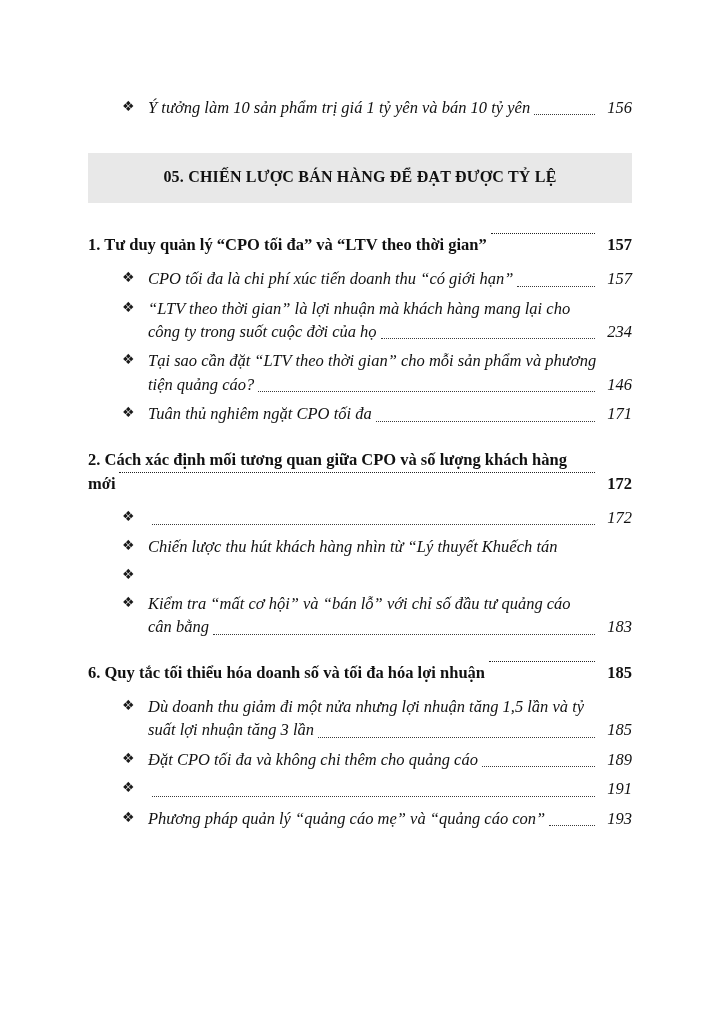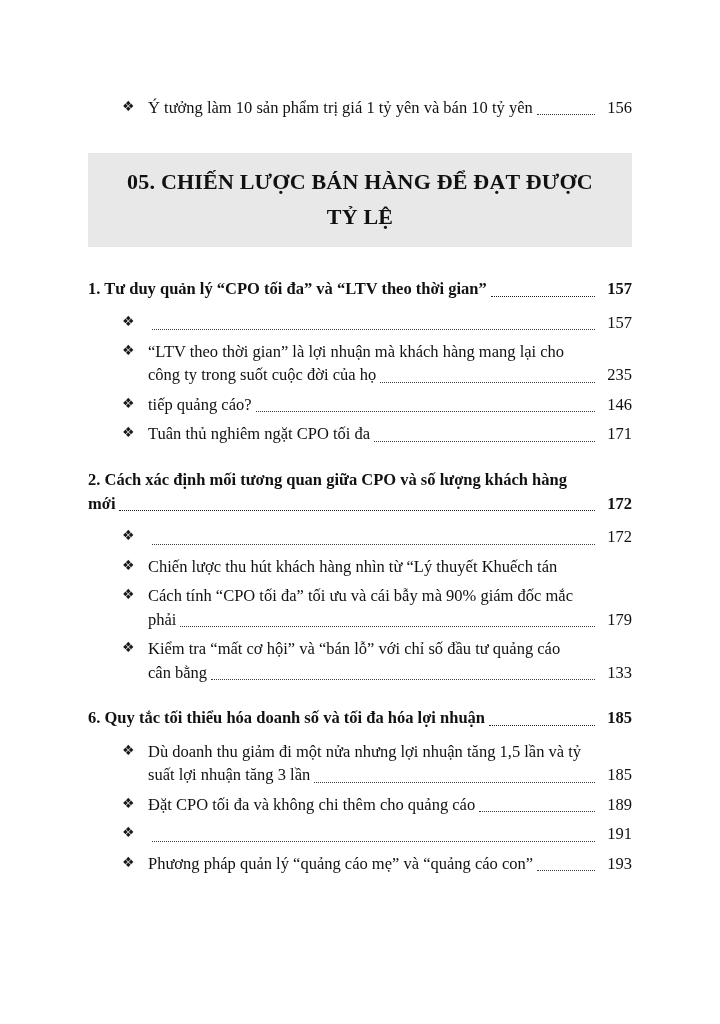--- a/index.html
+++ b/index.html
@@ -40,53 +40,53 @@
   }
   .bullet-item .dia {
     flex: 0 0 auto;
     width: 20px;
     margin-right: 6px;
     text-align: left;
     font-size: 14px;
     line-height: 1.55;
     color: #1a1a1a;
   }
-  .bullet-item .body { flex: 1 1 auto; }
+  .bullet-item .body { flex: 1 1 auto; font-style: italic; }
   .bullet-item .inner {
     display: flex;
     align-items: flex-end;
     width: 100%;
   }
   .bullet-item .first-line { display: block; }
 
   
   .top-entry { margin-bottom: 34px; }
 
   
   .banner {
     background: #e8e8e8;
     text-align: center;
     font-weight: bold;
-    font-size: 22px;
+    font-size: 16px;
     line-height: 1.55;
     letter-spacing: .2px;
     padding: 12px 34px 13px 34px;
     margin: 0 0 30px 0;
   }
 
   
   .sec {
     font-weight: bold;
     font-size: 16.5px;
     line-height: 1.45;
     margin: 22px 0 10px 0;
   }
   .sec .leader { border-bottom: 1.5px dotted #222; }
   .sec-wrap { display: block; }
-  .sec-line2 { display: flex; align-items: flex-end; width: 100%; }
+  .sec-line2 { display: flex; width: 100%; }
 
   .tight { margin-top: 0; }
 </style>
 </head>
 <body>
 
 <div class="page">
 
   <div class="bullet-item top-entry">
     <span class="dia">❖</span>
@@ -108,43 +108,45 @@
       <span class="txt">1. Tư duy quản lý “CPO tối đa” và “LTV theo thời gian”</span>
       <span class="leader"></span>
       <span class="pg">157</span>
     </span>
   </div>
 
   <div class="bullet-item">
     <span class="dia">❖</span>
     <span class="body">
       <span class="inner">
+        <span class="txt">CPO tối đa là chi phí xúc tiến doanh thu “có giới hạn”</span>
         <span class="leader"></span>
         <span class="pg">157</span>
       </span>
     </span>
   </div>
 
   <div class="bullet-item">
     <span class="dia">❖</span>
     <span class="body">
       <span class="first-line">“LTV theo thời gian” là lợi nhuận mà khách hàng mang lại cho</span>
       <span class="inner">
         <span class="txt">công ty trong suốt cuộc đời của họ</span>
         <span class="leader"></span>
-        <span class="pg">235</span>
-      </span>
-    </span>
-  </div>
-
-  <div class="bullet-item">
-    <span class="dia">❖</span>
-    <span class="body">
-      <span class="inner">
-        <span class="txt">tiếp quảng cáo?</span>
+        <span class="pg">234</span>
+      </span>
+    </span>
+  </div>
+
+  <div class="bullet-item">
+    <span class="dia">❖</span>
+    <span class="body">
+      <span class="first-line">Tại sao cần đặt “LTV theo thời gian” cho mỗi sản phẩm và phương</span>
+      <span class="inner">
+        <span class="txt">tiện quảng cáo?</span>
         <span class="leader"></span>
         <span class="pg">146</span>
       </span>
     </span>
   </div>
 
   <div class="bullet-item">
     <span class="dia">❖</span>
     <span class="body">
       <span class="inner">
@@ -178,38 +180,30 @@
 
   <div class="bullet-item">
     <span class="dia">❖</span>
     <span class="body">
       <span class="first-line">Chiến lược thu hút khách hàng nhìn từ “Lý thuyết Khuếch tán</span>
     </span>
   </div>
 
   <div class="bullet-item">
     <span class="dia">❖</span>
-    <span class="body">
-      <span class="first-line">Cách tính “CPO tối đa” tối ưu và cái bẫy mà 90% giám đốc mắc</span>
-      <span class="inner">
-        <span class="txt">phải</span>
-        <span class="leader"></span>
-        <span class="pg">179</span>
-      </span>
-    </span>
   </div>
 
   <div class="bullet-item">
     <span class="dia">❖</span>
     <span class="body">
       <span class="first-line">Kiểm tra “mất cơ hội” và “bán lỗ” với chỉ số đầu tư quảng cáo</span>
       <span class="inner">
         <span class="txt">cân bằng</span>
         <span class="leader"></span>
-        <span class="pg">133</span>
+        <span class="pg">183</span>
       </span>
     </span>
   </div>
 
   <div class="sec">
     <span class="sec-line2">
       <span class="txt">6. Quy tắc tối thiểu hóa doanh số và tối đa hóa lợi nhuận</span>
       <span class="leader"></span>
       <span class="pg">185</span>
     </span>

